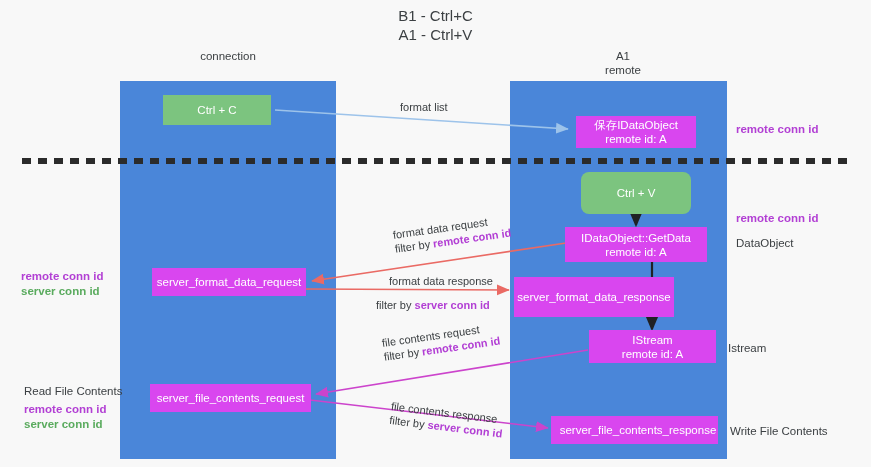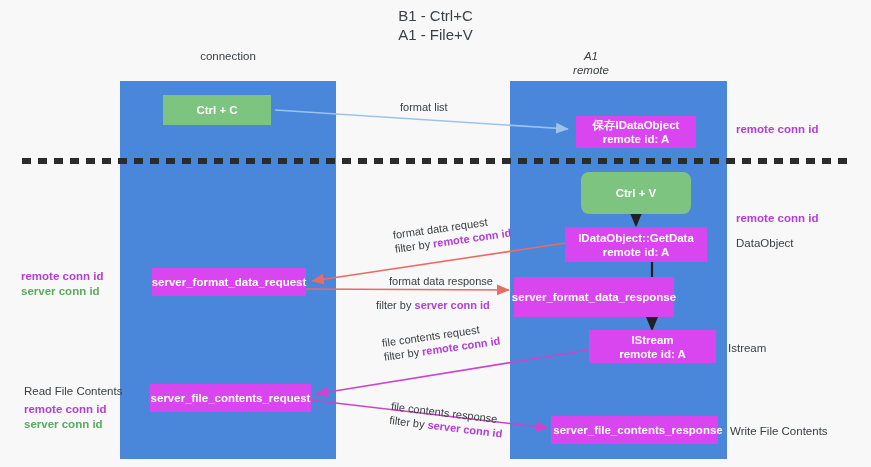--- a/index.html
+++ b/index.html
@@ -17,21 +17,21 @@
   
   .colhead{font-size:11.5px;line-height:14px;text-align:center;color:#3c4043;}
 
   
   .panel{background:#4a86d9;}
 
   
   .box{
     box-sizing:border-box;display:flex;flex-direction:column;
     align-items:center;justify-content:center;
-    color:#ffffff;font-size:11.5px;line-height:14px;text-align:center;font-weight:bold;
+    color:#ffffff;font-size:11.5px;line-height:14px;text-align:center;
   }
   .box.green{background:#7cc47f;}
   .box.orange{background:#d946ef;}
   .box .l2{display:block;}
 
   
   .note{font-size:11.5px;line-height:15px;white-space:nowrap;}
   .purple{color:#b23fd4;font-weight:bold;}
   .green-t{color:#5aab5e;font-weight:bold;}
   .plain{color:#3c4043;}
@@ -46,27 +46,27 @@
 
   svg.ov{position:absolute;left:0;top:0;width:871px;height:467px;pointer-events:none;}
 </style>
 </head>
 <body>
 
 <div class="stage">
 
   <div class="abs" id="title">
     <div>B1 - Ctrl+C</div>
-    <div>A1 - File+V</div>
+    <div>A1 - Ctrl+V</div>
   </div>
 
   <div class="abs colhead" style="left:148px;top:49px;width:160px;">
     <div>connection</div>
   </div>
-  <div class="abs colhead" style="left:511px;top:49px;width:160px;font-style:italic;">
+  <div class="abs colhead" style="left:543px;top:49px;width:160px;">
     <div>A1</div>
     <div>remote</div>
   </div>
 
   <div class="abs panel" style="left:120px;top:81px;width:216px;height:378px;"></div>
   <div class="abs panel" style="left:510px;top:81px;width:217px;height:378px;"></div>
 
   <svg class="ov" viewBox="0 0 871 467">
     <defs>
       <marker id="ah-blue" markerWidth="9" markerHeight="9" refX="7.5" refY="4" orient="auto">

